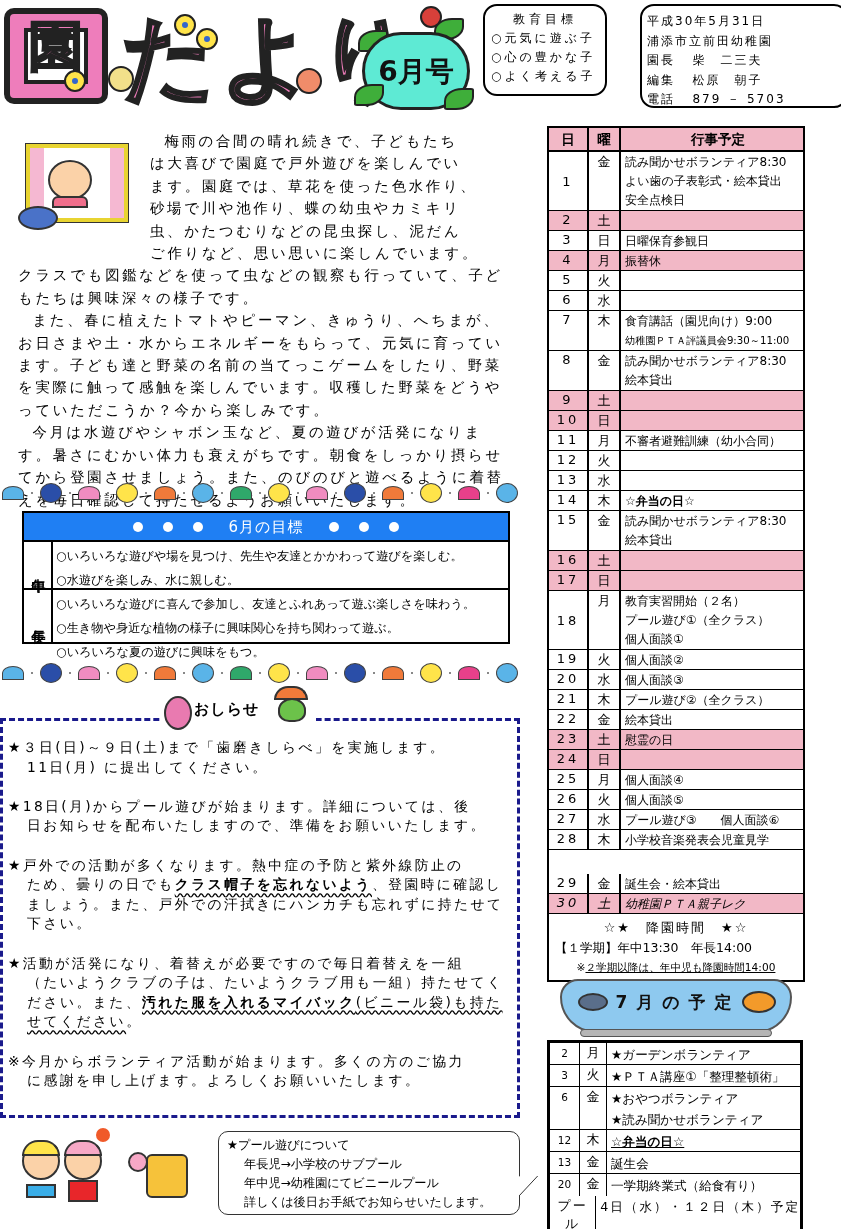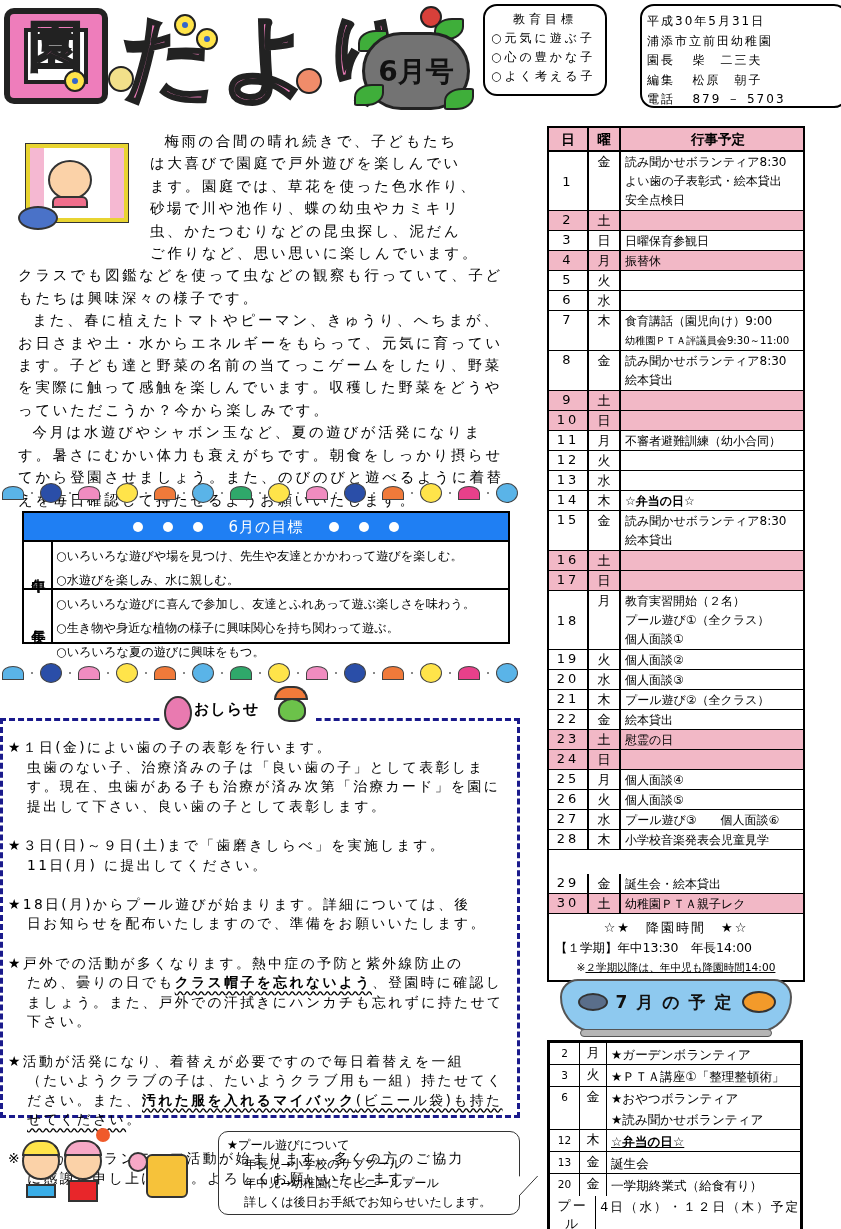--- a/index.html
+++ b/index.html
@@ -5,21 +5,21 @@
   * { box-sizing: border-box; margin: 0; padding: 0; }
   html, body { width: 841px; height: 1229px; background: #fff; overflow: hidden; }
   body { position: relative; font-family: "DejaVu Sans", sans-serif; color: #000; font-size: 13px; }
 
   
   .title-art { position: absolute; left: 4px; top: 4px; width: 470px; height: 108px; }
   .title-art .t-en { position: absolute; left: 0; top: 4px; width: 104px; height: 96px; border: 6px solid #222; border-radius: 10px; background: #ee7dbb; }
   .title-art .t-en-inner { position: absolute; left: 14px; top: 14px; right: 14px; bottom: 14px; border: 4px solid #222; background: #fff; }
   .title-art .t-en-char { position: absolute; left: 0; right: 0; top: 6px; text-align: center; font-family: "DejaVu Sans", sans-serif; font-weight: bold; font-size: 54px; color: #ee7dbb; -webkit-text-stroke: 2px #222; line-height: 1; }
   .title-art .t-kana { position: absolute; left: 118px; top: 0; font-family: "DejaVu Sans", sans-serif; font-weight: bold; font-size: 92px; line-height: 108px; color: #ee7dbb; -webkit-text-stroke: 3px #222; letter-spacing: 4px; }
-  .title-art .badge { position: absolute; left: 358px; top: 28px; width: 108px; height: 78px; border-radius: 40px; background: #737373; border: 3px solid #222; }
+  .title-art .badge { position: absolute; left: 358px; top: 28px; width: 108px; height: 78px; border-radius: 40px; background: #5eead4; border: 3px solid #222; }
   .title-art .badge-text { position: absolute; left: 0; right: 0; top: 18px; text-align: center; font-weight: bold; font-size: 28px; color: #111; }
   .title-art .leaf { position: absolute; width: 30px; height: 22px; background: #3fae3a; border: 2px solid #222; border-radius: 60% 10% 60% 10%; }
   .title-art .flower { position: absolute; width: 22px; height: 22px; border-radius: 50%; background: #ffe44a; border: 2px solid #222; }
   .title-art .flower::after { content: ""; position: absolute; left: 6px; top: 6px; width: 6px; height: 6px; border-radius: 50%; background: #3366cc; }
   .title-art .snail { position: absolute; width: 26px; height: 26px; border-radius: 50%; background: #f08c6a; border: 2px solid #222; }
 
   .box { position: absolute; border: 2px solid #000; border-radius: 14px; background: #fff; }
   .goals-box { left: 483px; top: 4px; width: 124px; height: 92px; padding: 4px 6px; }
   .goals-box .hd { text-align: center; font-size: 12px; letter-spacing: 4px; line-height: 19px; }
   .goals-box .ln { font-size: 12px; letter-spacing: 3px; line-height: 19px; white-space: nowrap; }
@@ -279,24 +279,20 @@
 
 <div class="notice"></div>
 <div class="notice-title">
   <div class="hydra"></div>
   <div class="lbl">おしらせ</div>
   <div class="umb"></div>
   <div class="frog"></div>
 </div>
 <div class="notice-body">
   <div class="notice-item">
-    <span class="first">★１日(金)によい歯の子の表彰を行います。</span>
-    <span class="cont">虫歯のない子、治療済みの子は「良い歯の子」として表彰します。現在、虫歯がある子も治療が済み次第「治療カード」を園に提出して下さい、良い歯の子として表彰します。</span>
-  </div>
-  <div class="notice-item">
     <span class="first">★３日(日)～９日(土)まで「歯磨きしらべ」を実施します。</span>
     <span class="cont">11日(月) に提出してください。</span>
   </div>
   <div class="notice-item">
     <span class="first">★18日(月)からプール遊びが始まります。詳細については、後</span>
     <span class="cont">日お知らせを配布いたしますので、準備をお願いいたします。</span>
   </div>
   <div class="notice-item">
     <span class="first">★戸外での活動が多くなります。熱中症の予防と紫外線防止の</span>
     <span class="cont"><span>ため、曇りの日でも</span><span class="b-wavy">クラス帽子を忘れないよう</span><span>、登園時に確認しましょう。また、戸外での汗拭きにハンカチも忘れずに持たせて下さい。</span></span>
@@ -524,21 +520,21 @@
           <div>小学校音楽発表会児童見学</div>
         </div>
       </div>
       <div class="row" style="height: 20px; margin-top: 24px;">
         <div class="c-day">29</div>
         <div class="c-wd">金</div>
         <div class="c-ev">
           <div>誕生会・絵本貸出</div>
         </div>
       </div>
-      <div class="row hol" style="height: 20px;">
+      <div class="row hol" style="height: 20px; font-style: italic;">
         <div class="c-day">30</div>
         <div class="c-wd">土</div>
         <div class="c-ev">
           <div>幼稚園ＰＴＡ親子レク</div>
         </div>
       </div>
     </div>
   <div class="pickup">
     <div class="p1">☆★　降園時間　★☆</div>
     <div class="p2">【１学期】年中13:30　年長14:00</div>

